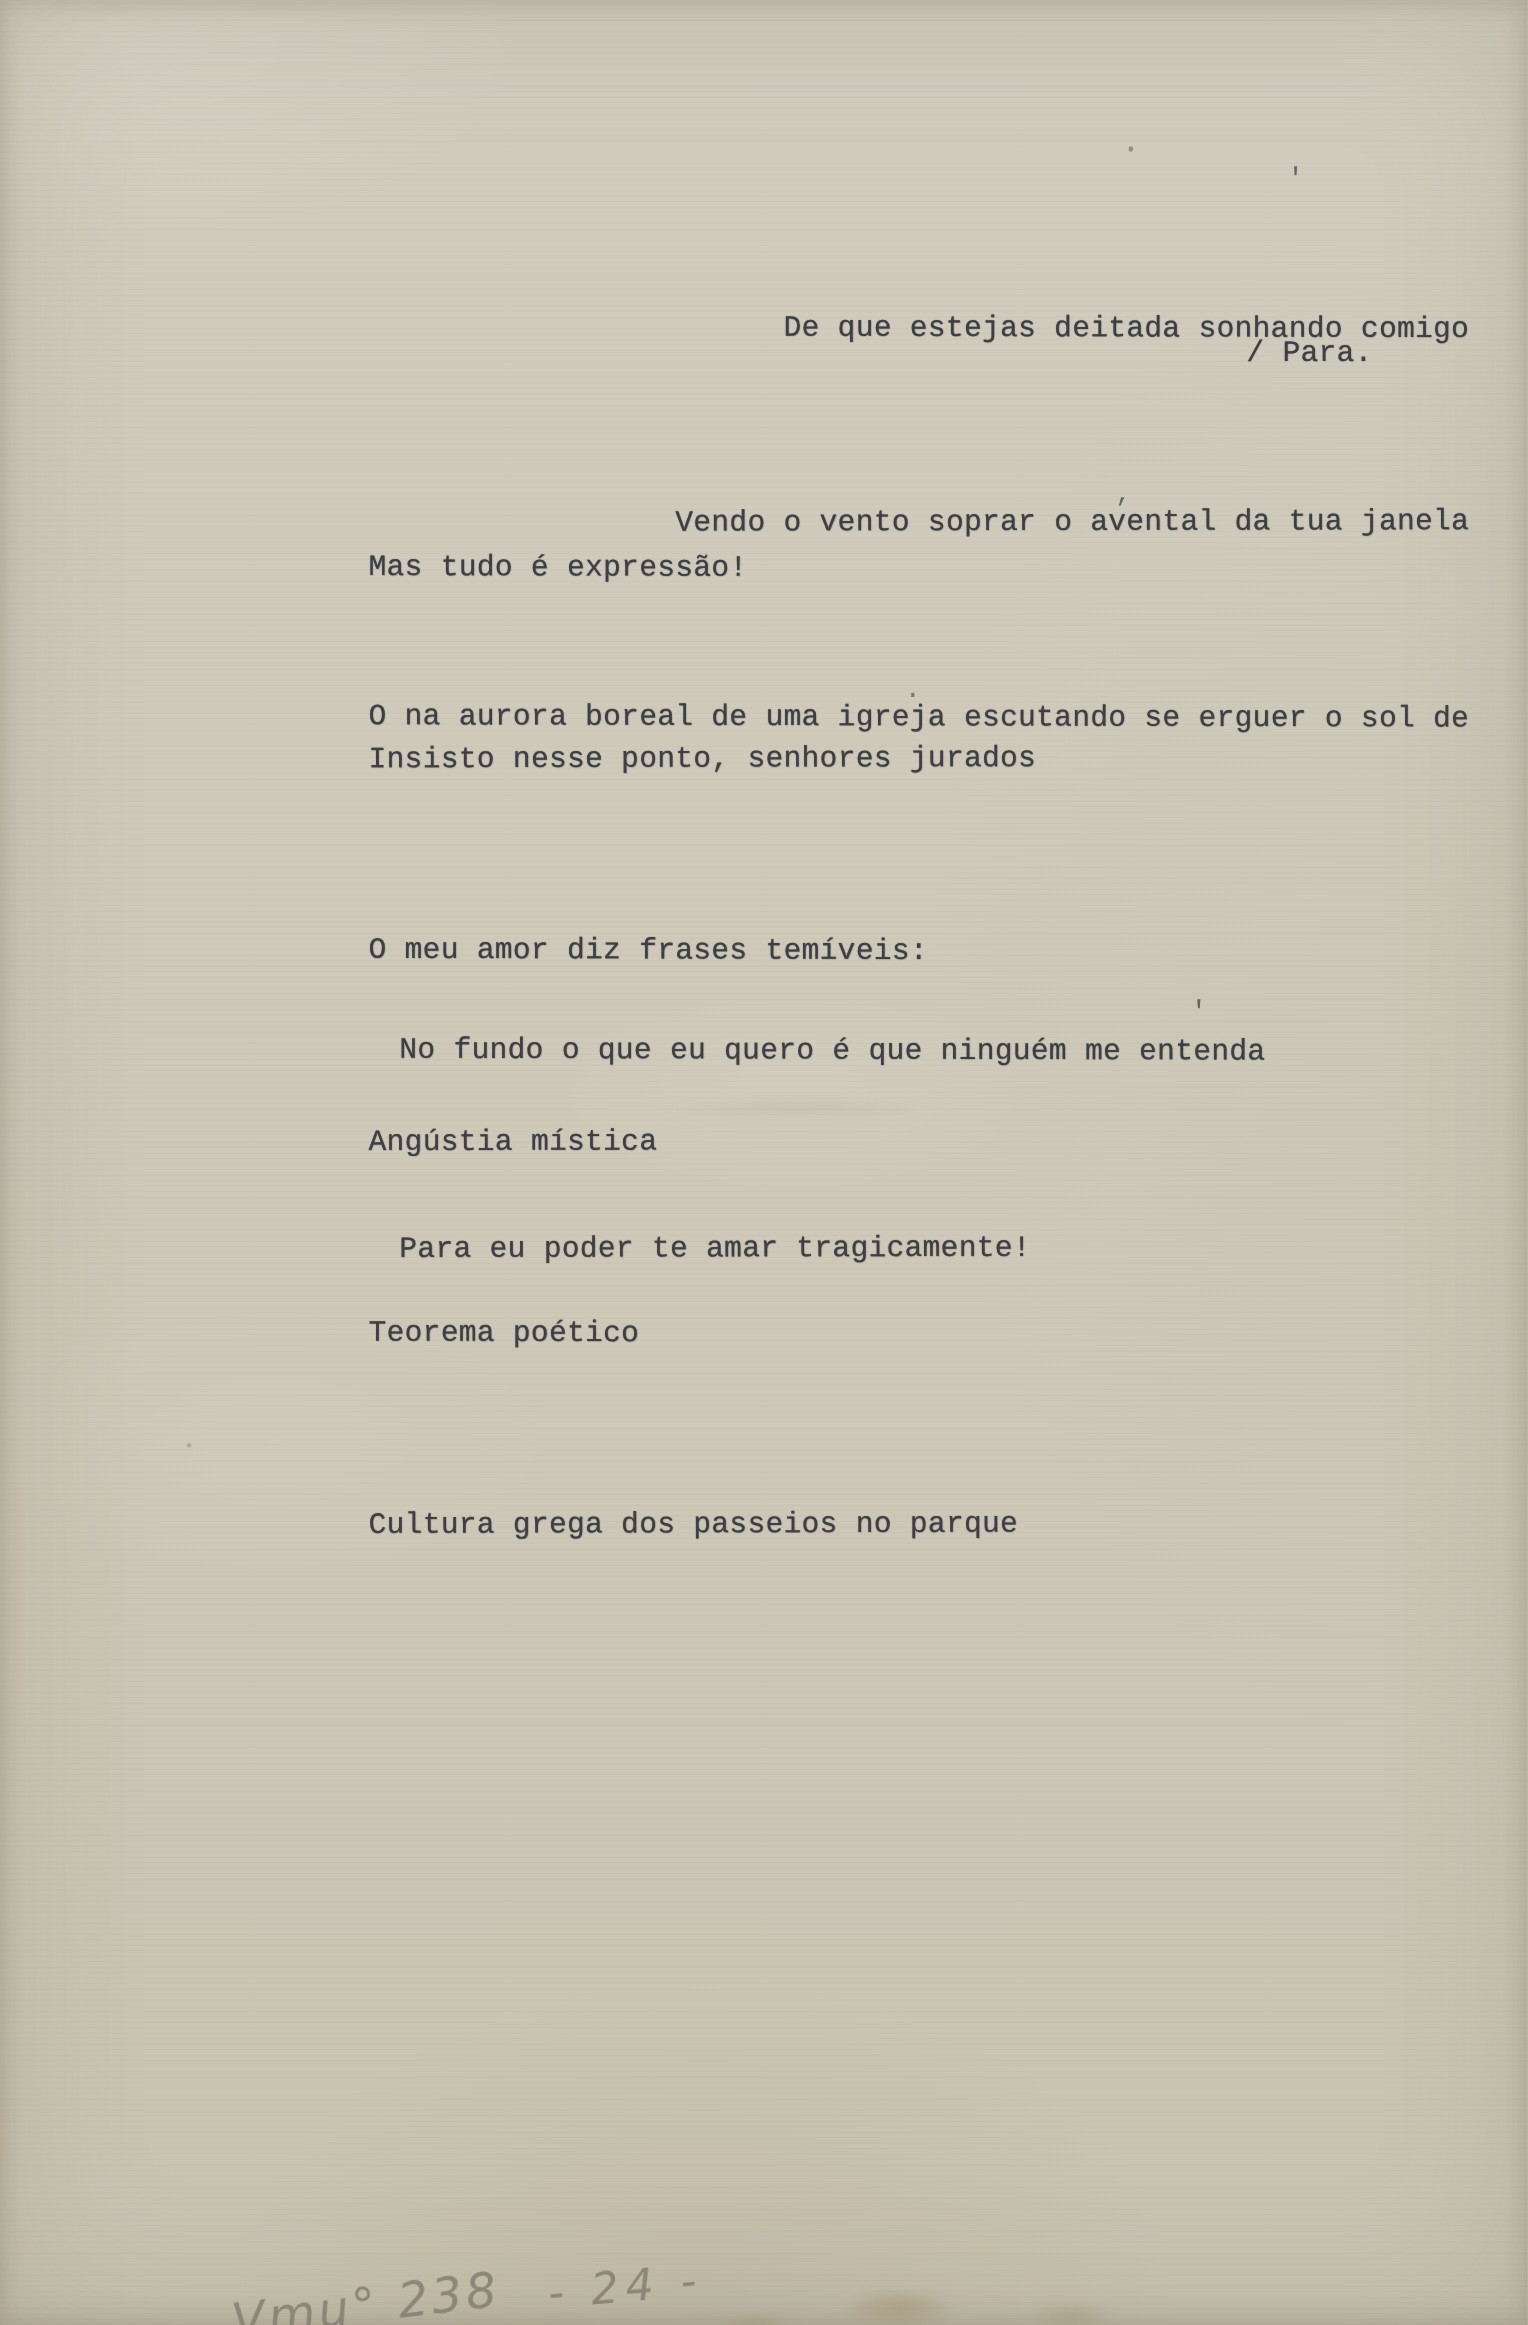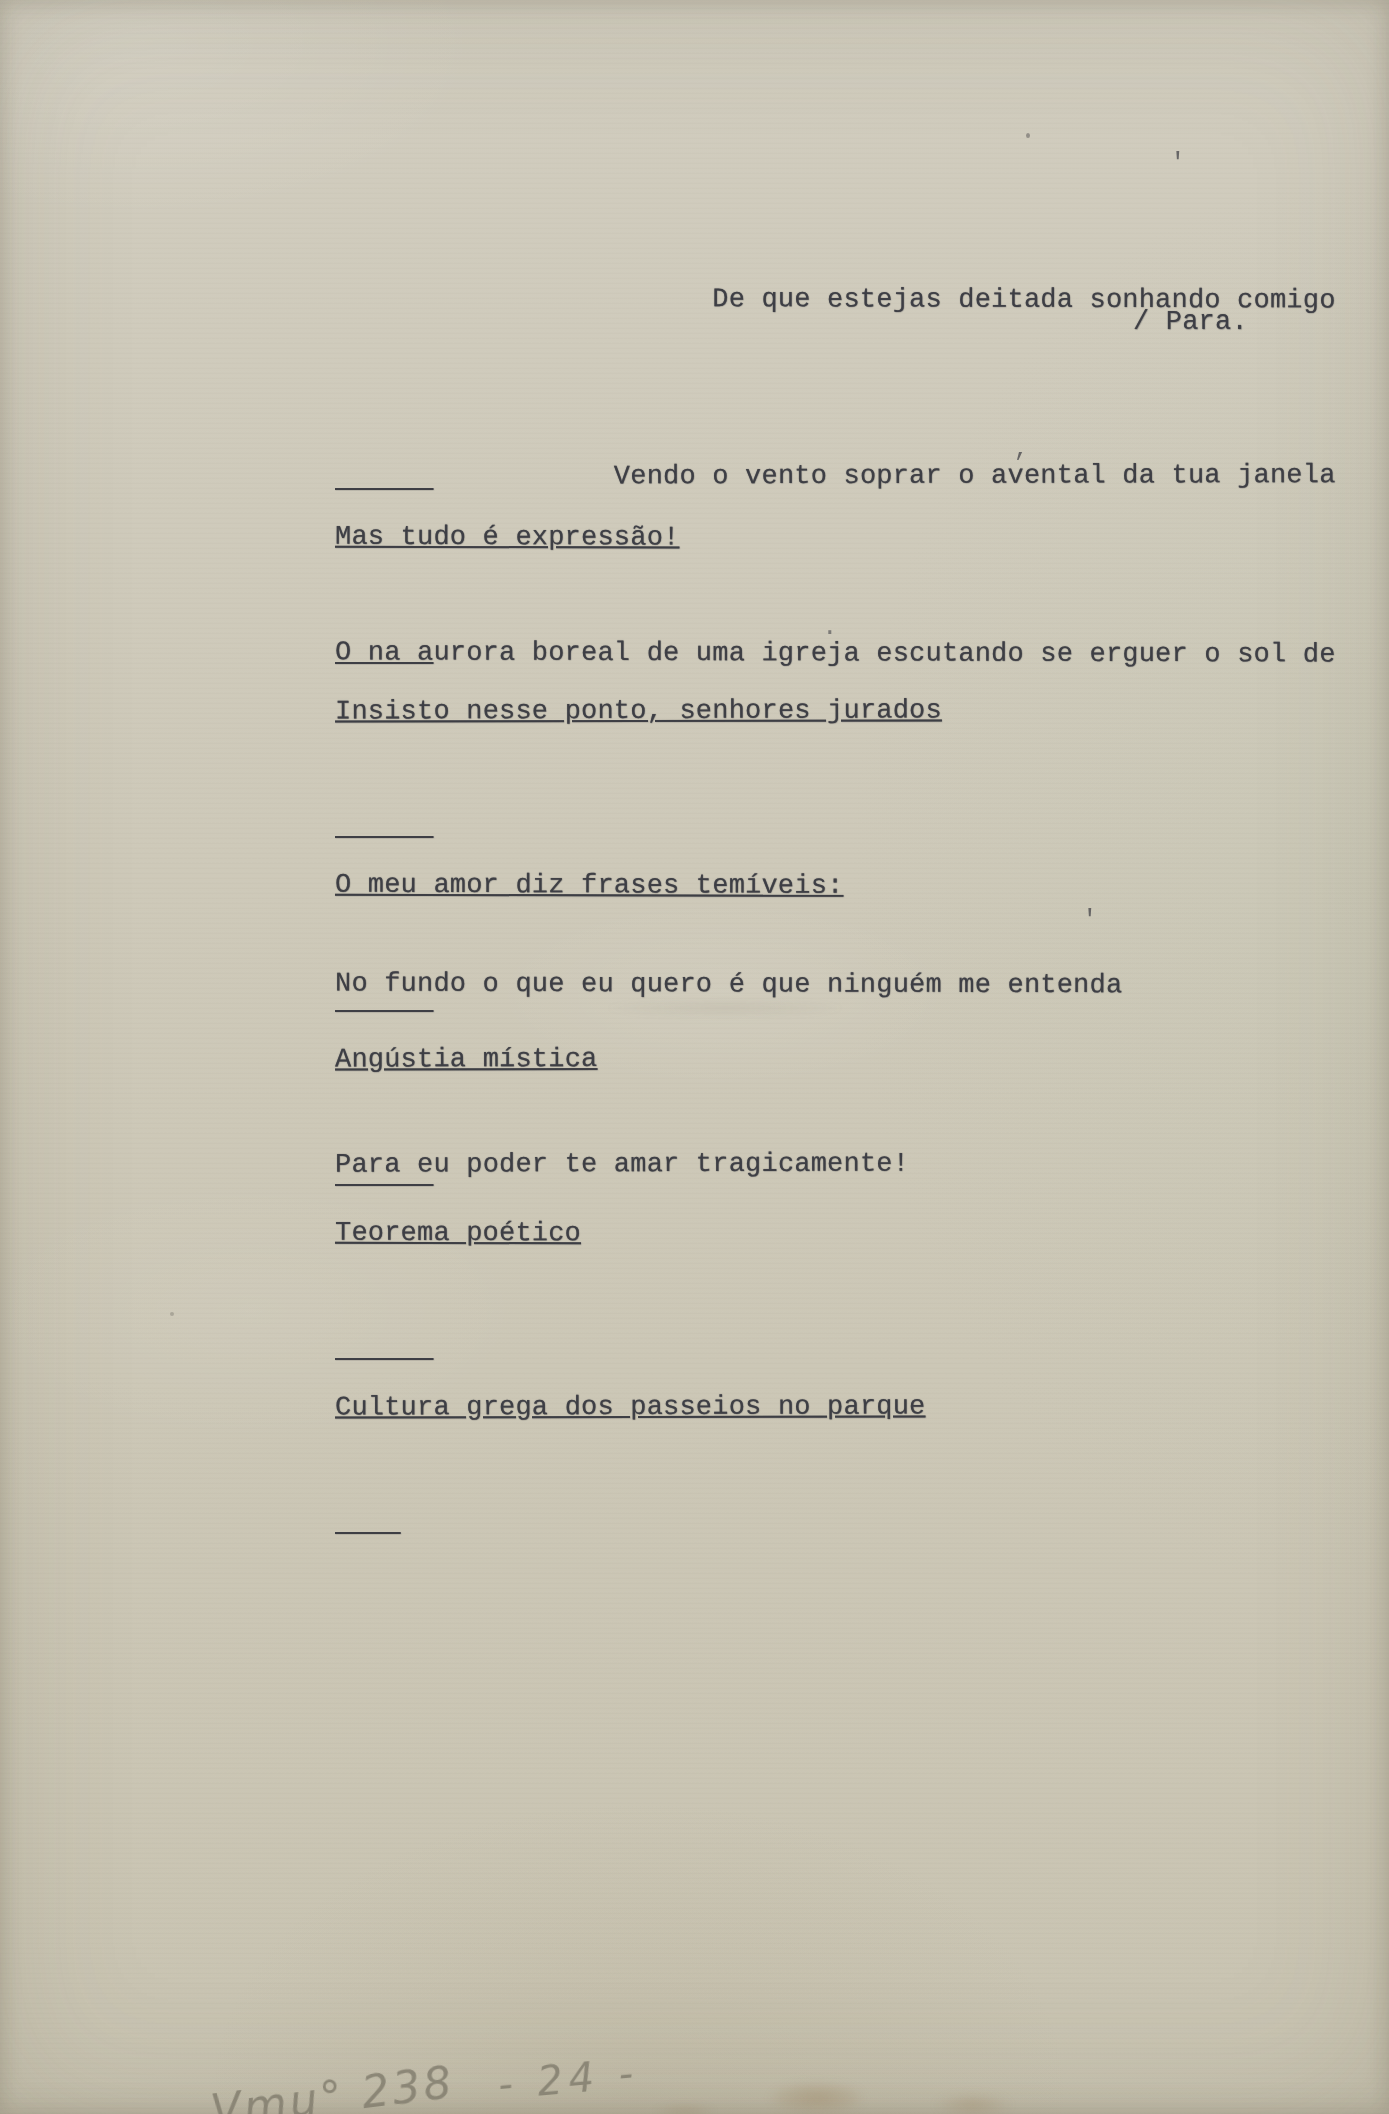--- a/index.html
+++ b/index.html
@@ -40,22 +40,22 @@
     font-size: 27px;
     letter-spacing: 0.2px;
     color: rgba(56,57,64,0.86);
     text-shadow: 0 0 1px rgba(56,57,64,0.65), 0.5px 0.5px 0.8px rgba(56,57,64,0.28);
     filter: blur(0.25px);
     white-space: pre;
   }
   .stanza { position: absolute; left: 335px; }
   .stanza-1 { top: 152px;  line-height: 59px; text-align: right; }
   .continuation { position: absolute; left: 1133px; top: 305px; line-height: 34px; }
-  .stanza-2 { top: 392px;  line-height: 58px; text-decoration: underline; }
-  .stanza-3 { top: 834px;  line-height: 60px; }
+  .stanza-2 { top: 372px;  line-height: 58px; }
+  .stanza-3 { top: 806px;  line-height: 60px; margin-left: 28px; }
   .line { min-height: 1em; }
   
   .stanza .line:nth-child(odd)  { transform: rotate(0.12deg) translateY(0.4px); }
   .stanza .line:nth-child(even) { transform: rotate(-0.10deg); }
 
   
   .stray {
     position: absolute;
     font-family: "Liberation Mono", "DejaVu Sans Mono", monospace;
     color: rgba(58,58,66,0.70);

